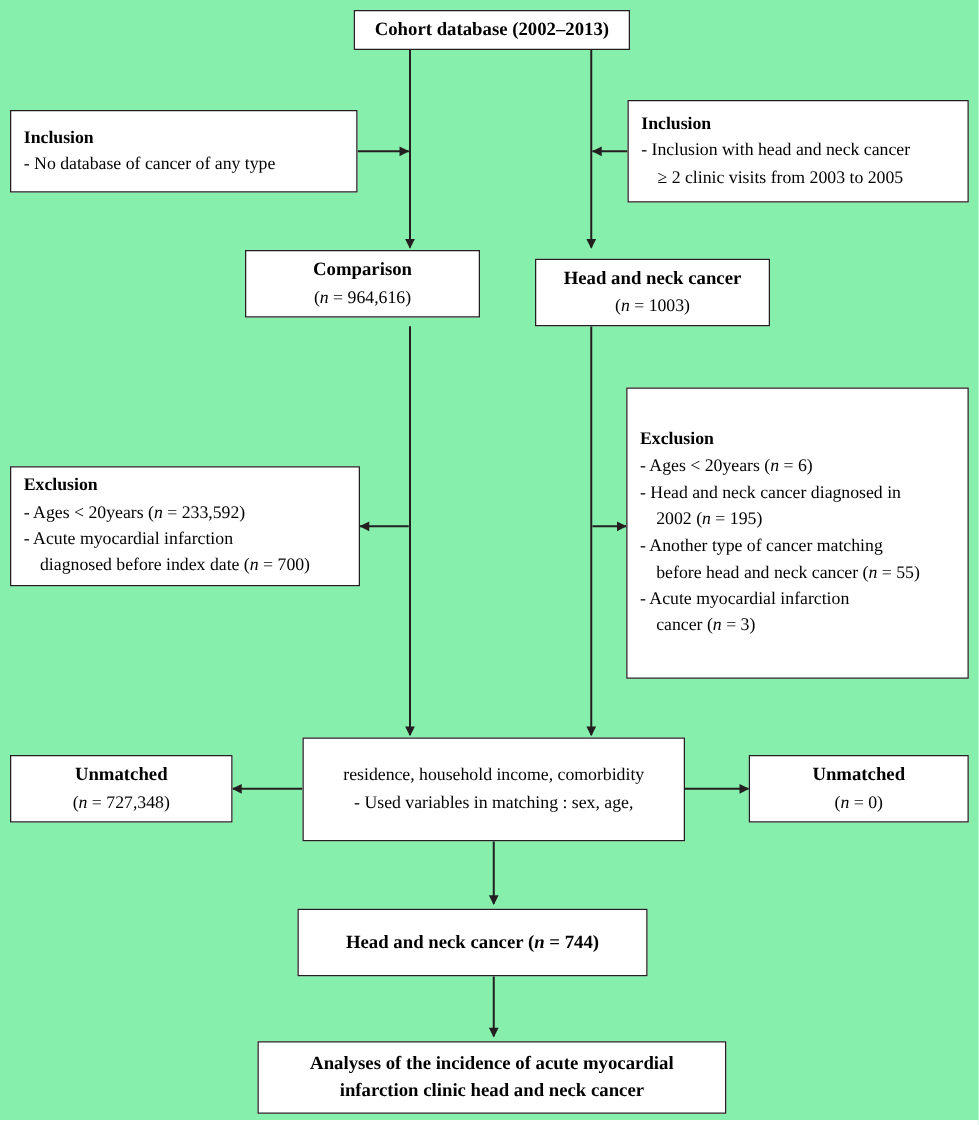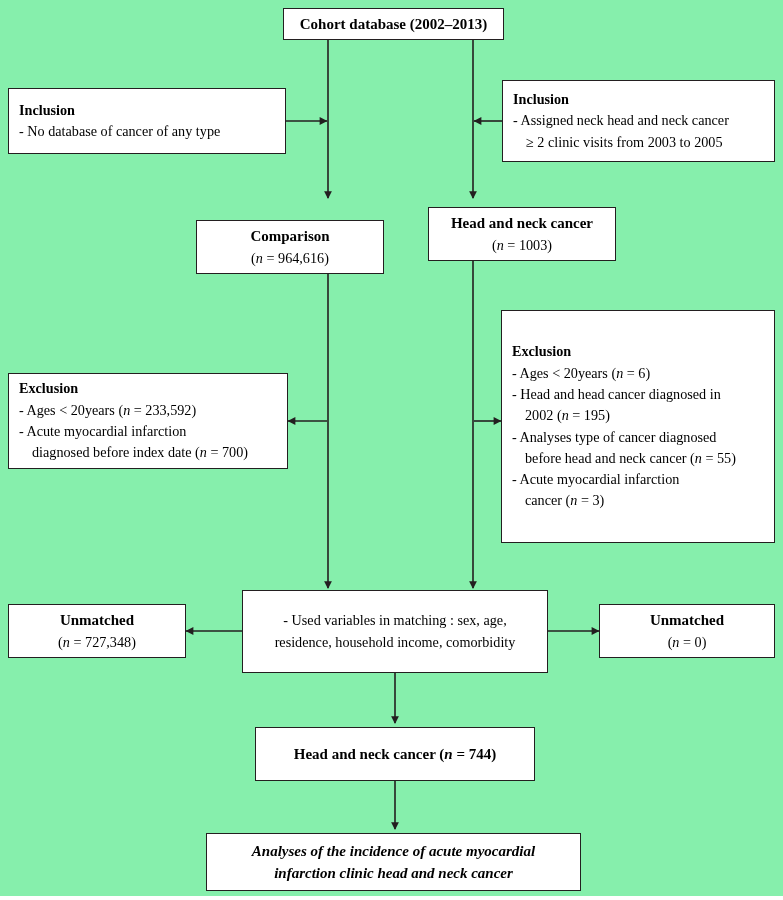--- a/index.html
+++ b/index.html
@@ -103,69 +103,69 @@
     <span class="ln bold fs15">Cohort database (2002–2013)</span>
   </div>
 
   <div class="node left pad-l" style="left:8px; top:88px; width:278px; height:66px;">
     <span class="ln bold fs14">Inclusion</span>
     <span class="ln fs14">- No database of cancer of any type</span>
   </div>
 
   <div class="node left pad-l" style="left:502px; top:80px; width:273px; height:82px;">
     <span class="ln bold fs14">Inclusion</span>
-    <span class="ln fs14">- Assigned neck head and neck cancer</span>
+    <span class="ln fs14">- Inclusion with head and neck cancer</span>
     <span class="ln fs14 indent">≥ 2 clinic visits from 2003 to 2005</span>
   </div>
 
-  <div class="node center pad-c" style="left:196px; top:220px; width:188px; height:54px;">
+  <div class="node center pad-c" style="left:196px; top:200px; width:188px; height:54px;">
     <span class="ln bold fs15">Comparison</span>
     <span class="ln fs14">(<i>n</i> = 964,616)</span>
   </div>
 
   <div class="node center pad-c" style="left:428px; top:207px; width:188px; height:54px;">
     <span class="ln bold fs15">Head and neck cancer</span>
     <span class="ln fs14">(<i>n</i> = 1003)</span>
   </div>
 
   <div class="node left pad-l" style="left:8px; top:373px; width:280px; height:96px;">
     <span class="ln bold fs14">Exclusion</span>
     <span class="ln fs14">- Ages &lt; 20years (<i>n</i> = 233,592)</span>
     <span class="ln fs14">- Acute myocardial infarction</span>
     <span class="ln fs14 indent">diagnosed before index date (<i>n</i> = 700)</span>
   </div>
 
   <div class="node left pad-l" style="left:501px; top:310px; width:274px; height:233px;">
     <span class="ln bold fs14">Exclusion</span>
     <span class="ln fs14">- Ages &lt; 20years (<i>n</i> = 6)</span>
-    <span class="ln fs14">- Head and head cancer diagnosed in</span>
+    <span class="ln fs14">- Head and neck cancer diagnosed in</span>
     <span class="ln fs14 indent">2002 (<i>n</i> = 195)</span>
-    <span class="ln fs14">- Analyses type of cancer diagnosed</span>
+    <span class="ln fs14">- Another type of cancer matching</span>
     <span class="ln fs14 indent">before head and neck cancer (<i>n</i> = 55)</span>
     <span class="ln fs14">- Acute myocardial infarction</span>
     <span class="ln fs14 indent">cancer (<i>n</i> = 3)</span>
   </div>
 
   <div class="node center pad-c" style="left:242px; top:590px; width:306px; height:83px;">
+    <span class="ln fs14">residence, household income, comorbidity</span>
     <span class="ln fs14">- Used variables in matching : sex, age,</span>
-    <span class="ln fs14">residence, household income, comorbidity</span>
   </div>
 
   <div class="node center pad-c" style="left:8px; top:604px; width:178px; height:54px;">
     <span class="ln bold fs15">Unmatched</span>
     <span class="ln fs14">(<i>n</i> = 727,348)</span>
   </div>
 
   <div class="node center pad-c" style="left:599px; top:604px; width:176px; height:54px;">
     <span class="ln bold fs15">Unmatched</span>
     <span class="ln fs14">(<i>n</i> = 0)</span>
   </div>
 
-  <div class="node center pad-c" style="left:255px; top:727px; width:280px; height:54px;justify-content:center;">
+  <div class="node center pad-c" style="left:238px; top:727px; width:280px; height:54px;justify-content:center;">
     <span class="ln bold fs15">Head and neck cancer (<i>n</i> = 744)</span>
   </div>
 
-  <div class="node center pad-c" style="left:206px; top:833px; width:375px; height:58px;font-style:italic;">
+  <div class="node center pad-c" style="left:206px; top:833px; width:375px; height:58px;">
     <span class="ln bold fs15">Analyses of the incidence of acute myocardial</span>
     <span class="ln bold fs15">infarction clinic head and neck cancer</span>
   </div>
 
 </div>
 
 </body></html>

